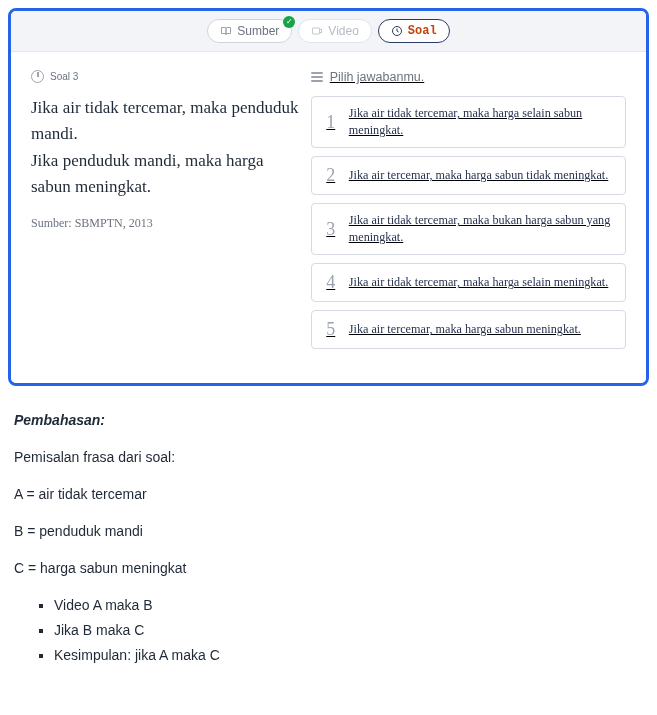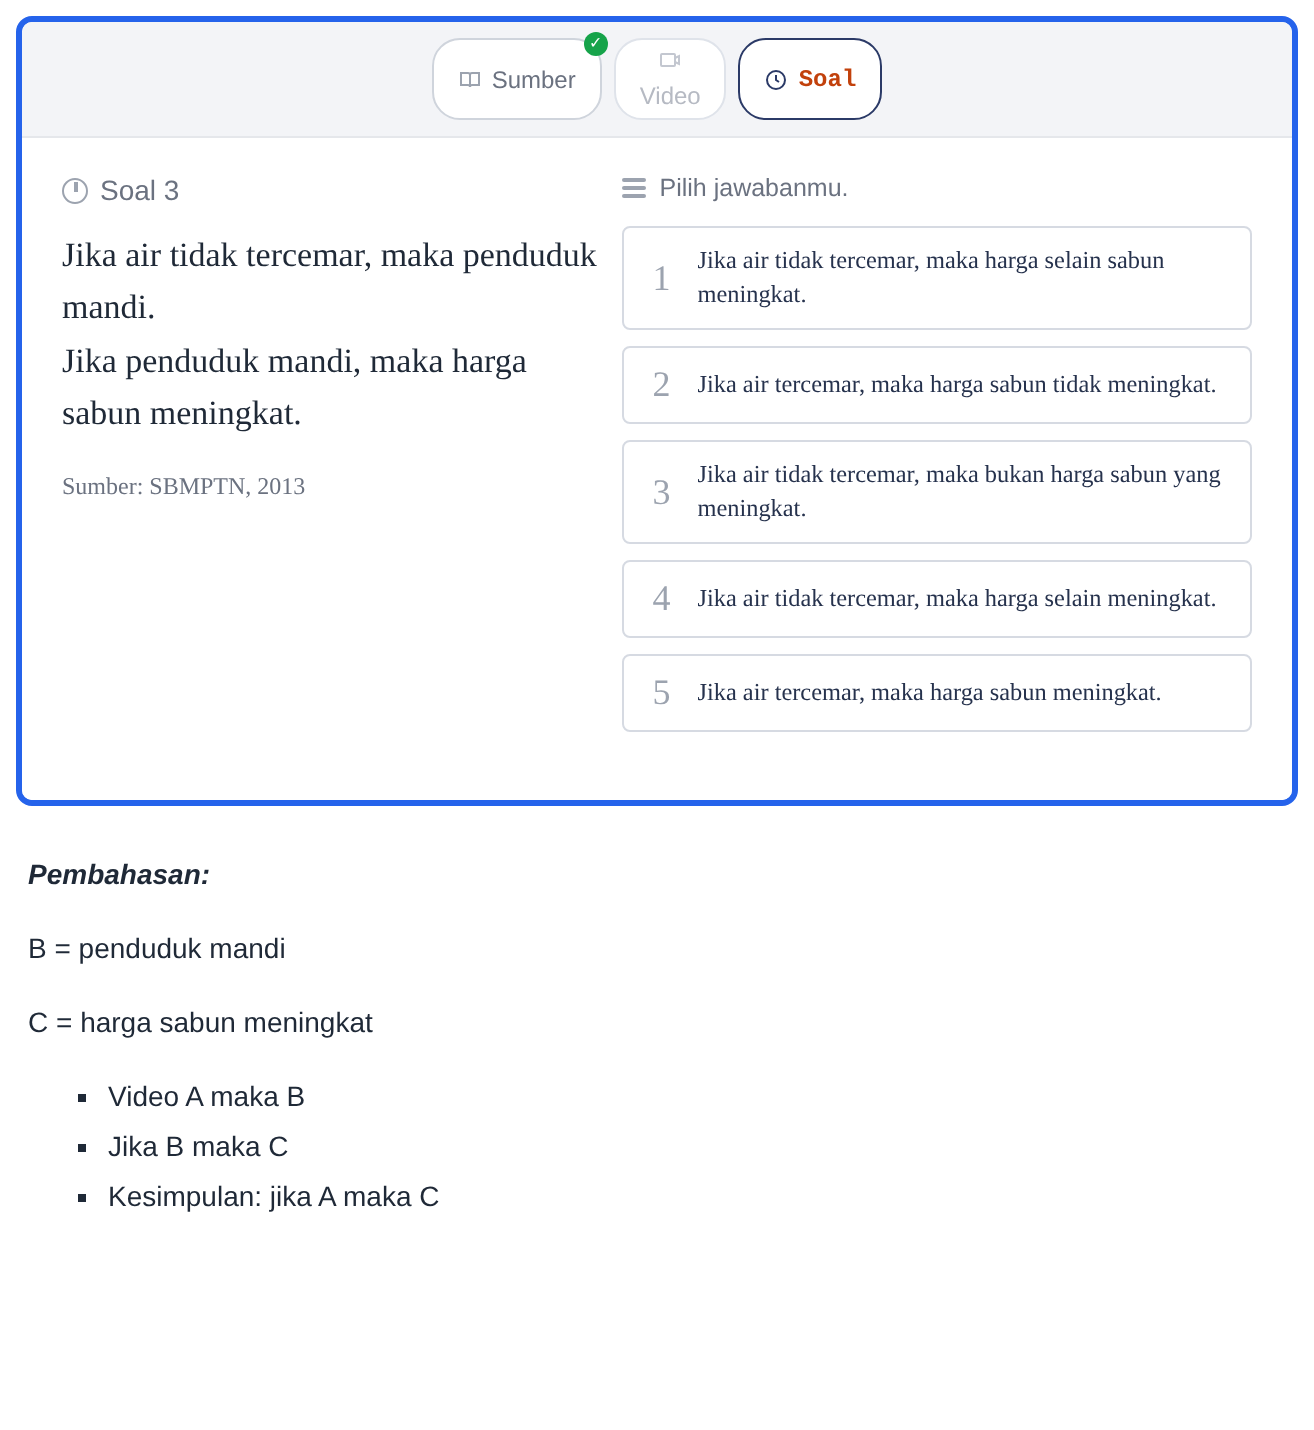--- a/index.html
+++ b/index.html
@@ -1,27 +1,27 @@
 <!DOCTYPE html>
 <html><head>
 <meta charset="utf-8">
 <style>
 * { margin: 0; padding: 0; box-sizing: border-box; }
 body { font-family: Arial, Helvetica, sans-serif; background: #fff; width: 657px; }
 .app-frame { border: 3px solid #2563eb; border-radius: 8px; margin: 8px; background: #fff; overflow: hidden; }
 .tabs-bar { background: #f3f4f7; display: flex; justify-content: center; gap: 6px; padding: 8px 0; border-bottom: 1px solid #e5e7eb; }
 .tab { position: relative; display: inline-flex; align-items: center; gap: 5px; font-size: 12px; color: #6b7280; border: 1px solid #cfd4dc; border-radius: 14px; padding: 4px 12px; background: #fff; cursor: pointer; }
-.tab.disabled { color: #b6bac3; border-color: #dfe3ea; flex-direction: column; }
+.tab.disabled { color: #b6bac3; border-color: #dfe3ea; }
 .tab.active { border-color: #2b3a67; color: #c2410c; font-weight: 600; border-width: 1.5px; font-family: Liberation Mono, monospace; }
 .tab .check { position: absolute; top: -4px; right: -4px; width: 12px; height: 12px; background: #16a34a; border-radius: 50%; display: flex; align-items: center; justify-content: center; color: #fff; font-size: 8px; line-height: 1; }
 .tab .ticon { width: 12px; height: 12px; display: inline-block; }
 .content { display: flex; padding: 18px 20px 26px 20px; gap: 12px; background: #fff; }
 .left-col { flex: 0 0 45%; }
-.right-col { flex: 1; }
-.soal-label { display: flex; align-items: center; gap: 6px; color: #6b7280; font-size: 14px; margin-bottom: 12px; }
+.right-col { flex: 1; text-decoration: underline; }
+.soal-label { display: flex; align-items: center; gap: 6px; color: #6b7280; font-size: 10px; margin-bottom: 12px; }
 .timer-icon { width: 13px; height: 13px; border: 1.5px solid #9ca3af; border-radius: 50%; position: relative; }
 .timer-icon::after { content: ""; position: absolute; top: 1px; left: 5px; width: 1.5px; height: 5px; background: #9ca3af; }
 .question-text { font-family: Georgia, "Times New Roman", serif; font-size: 17px; color: #1f2937; line-height: 1.55; margin-bottom: 16px; }
 .source { font-family: Liberation Serif, serif; font-size: 12px; color: #6b7280; }
 .pilih-label { display: flex; align-items: center; gap: 7px; color: #6b7280; font-size: 12.5px; margin-bottom: 12px; }
 .list-icon { display: inline-flex; flex-direction: column; gap: 2px; }
 .list-icon span { width: 12px; height: 2px; background: #9ca3af; border-radius: 1px; }
 .option { display: flex; align-items: center; gap: 10px; border: 1px solid #d6dae2; border-radius: 4px; padding: 8px 11px; margin-bottom: 8px; cursor: pointer; }
 .opt-num { font-family: Georgia, serif; font-size: 18px; color: #9ca3af; min-width: 16px; text-align: center; }
 .opt-text { font-family: Georgia, serif; font-size: 12.2px; color: #26324d; line-height: 1.4; }
@@ -106,20 +106,22 @@
       <div class="option">
         <span class="opt-num">5</span>
         <span class="opt-text">Jika air tercemar, maka harga sabun meningkat.</span>
       </div>
     </div>
   </div>
 </div>
 
 <div class="explanation">
   <p class="bold">Pembahasan:</p>
+  <p>Pemisalan frasa dari soal:</p>
+  <p>A = air tidak tercemar</p>
   <p>B = penduduk mandi</p>
   <p>C = harga sabun meningkat</p>
   <ul>
     <li>Video A maka B</li>
     <li>Jika B maka C</li>
     <li>Kesimpulan: jika A maka C</li>
   </ul>
 
 </div>
 

